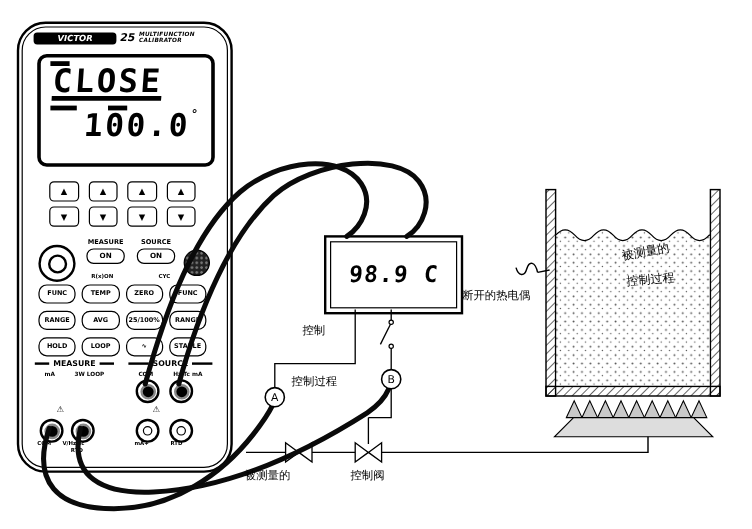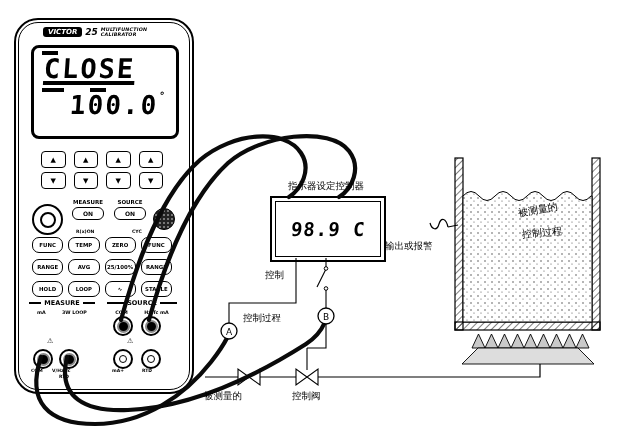--- a/index.html
+++ b/index.html
@@ -5,21 +5,21 @@
   html,body{margin:0;padding:0;background:#fff;}
   .stage{position:relative;width:627px;height:441px;background:#fff;overflow:hidden;
          font-family:"DejaVu Sans",sans-serif;color:#000;}
 
   
   .device{position:absolute;left:14px;top:18px;width:176px;height:372px;
           border:2px solid #000;border-radius:24px;background:#fff;z-index:2;}
   .device-inner{position:absolute;inset:2px;border:1px solid #000;border-radius:20px;}
   .brand{position:absolute;top:4px;left:9px;right:5px;display:flex;align-items:center;gap:3px;}
   .logo{background:#000;color:#fff;font-style:italic;font-weight:bold;font-size:7px;
-        padding:1px 5px;border-radius:3px;margin-left:15px;}
+        padding:1px 20px;border-radius:3px;}
   .model{font-weight:bold;font-style:italic;font-size:9px;text-align:right;}
   .dev-title{font-size:4.8px;font-style:italic;font-weight:bold;letter-spacing:.2px;}
 
   .lcd{position:absolute;left:12px;top:22px;width:142px;height:88px;border:3px solid #000;
        border-radius:8px;background:#fff;overflow:hidden;}
   .seg{font-family:"DejaVu Sans Mono",monospace;font-weight:bold;transform:skewX(-4deg);display:inline-block;}
   .lcd-line1{position:absolute;left:10px;top:5px;font-size:27px;letter-spacing:2px;
              text-decoration:underline;text-decoration-thickness:4px;text-underline-offset:3px;}
   .lcd-line2{position:absolute;right:10px;top:42px;font-size:26px;letter-spacing:2px;}
   .lcd-unit{font-size:10px;vertical-align:top;}
@@ -77,21 +77,21 @@
                     font-size:9.5px;z-index:3;}
   .controller{position:absolute;left:270px;top:196px;width:112px;height:62px;border:2px solid #000;
               background:#fff;z-index:2;}
   .controller-inner{position:absolute;inset:3px;border:1px solid #000;display:flex;
                     align-items:center;justify-content:center;}
   .ctrl-display{font-family:"DejaVu Sans Mono",monospace;font-weight:bold;font-size:19px;
                 letter-spacing:1px;transform:skewX(-5deg);}
 
   
   .cn{position:absolute;font-size:9.5px;z-index:6;white-space:nowrap;}
-  .lbl-control{left:265px;top:269px;}
+  .lbl-control{left:252px;top:269px;}
   .lbl-output{left:243px;top:312px;}
   .lbl-tc{left:385px;top:240px;}
   .lbl-fuel{left:204px;top:390px;}
   .lbl-valve{left:292px;top:390px;}
   .lbl-proc1{left:518px;top:203px;transform:rotate(-10deg);font-size:10px;}
   .lbl-proc2{left:522px;top:226px;transform:rotate(-5deg);font-size:10px;}
 
   svg.overlay{position:absolute;left:0;top:0;z-index:5;pointer-events:none;}
 </style>
 </head>
@@ -178,30 +178,29 @@
       <span class="warn" style="left:108px;top:315px;">⚠</span>
 
       <span class="jlbl" style="left:12px;top:345px;">COM</span>
       <span class="jlbl" style="left:33px;top:345px;">V/Hz/Tc</span>
       <span class="jlbl" style="left:40px;top:351px;">RTD</span>
       <span class="jlbl" style="left:93px;top:345px;">mA+</span>
       <span class="jlbl" style="left:123px;top:345px;">RTD</span>
     </div>
   </div>
 
-  <div class="controller-label cn">指示器设定控制器</div>
   <div class="controller">
     <div class="controller-inner">
       <span class="ctrl-display">98.9 C</span>
     </div>
   </div>
 
   <div class="cn lbl-control">控制</div>
   <div class="cn lbl-output">控制过程</div>
-  <div class="cn lbl-tc">输出或报警</div>
+  <div class="cn lbl-tc">断开的热电偶</div>
   <div class="cn lbl-fuel">被测量的</div>
   <div class="cn lbl-valve">控制阀</div>
   <div class="cn lbl-proc1">被测量的</div>
   <div class="cn lbl-proc2">控制过程</div>
 
   <svg class="overlay" width="627" height="441" viewBox="0 0 627 441">
     <defs>
       <pattern id="hatch" width="5" height="5" patternUnits="userSpaceOnUse" patternTransform="rotate(45)">
         <line x1="0" y1="0" x2="0" y2="5" stroke="#000" stroke-width="1"></line>
       </pattern>

